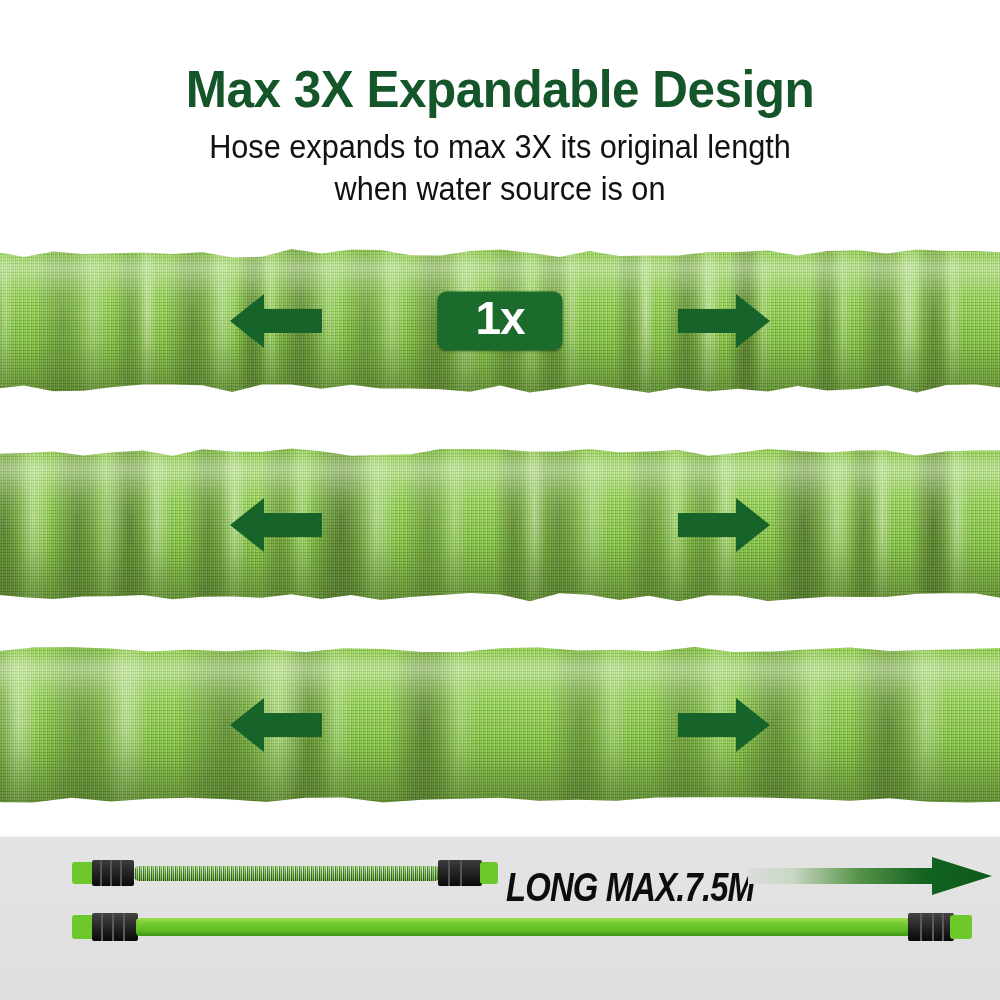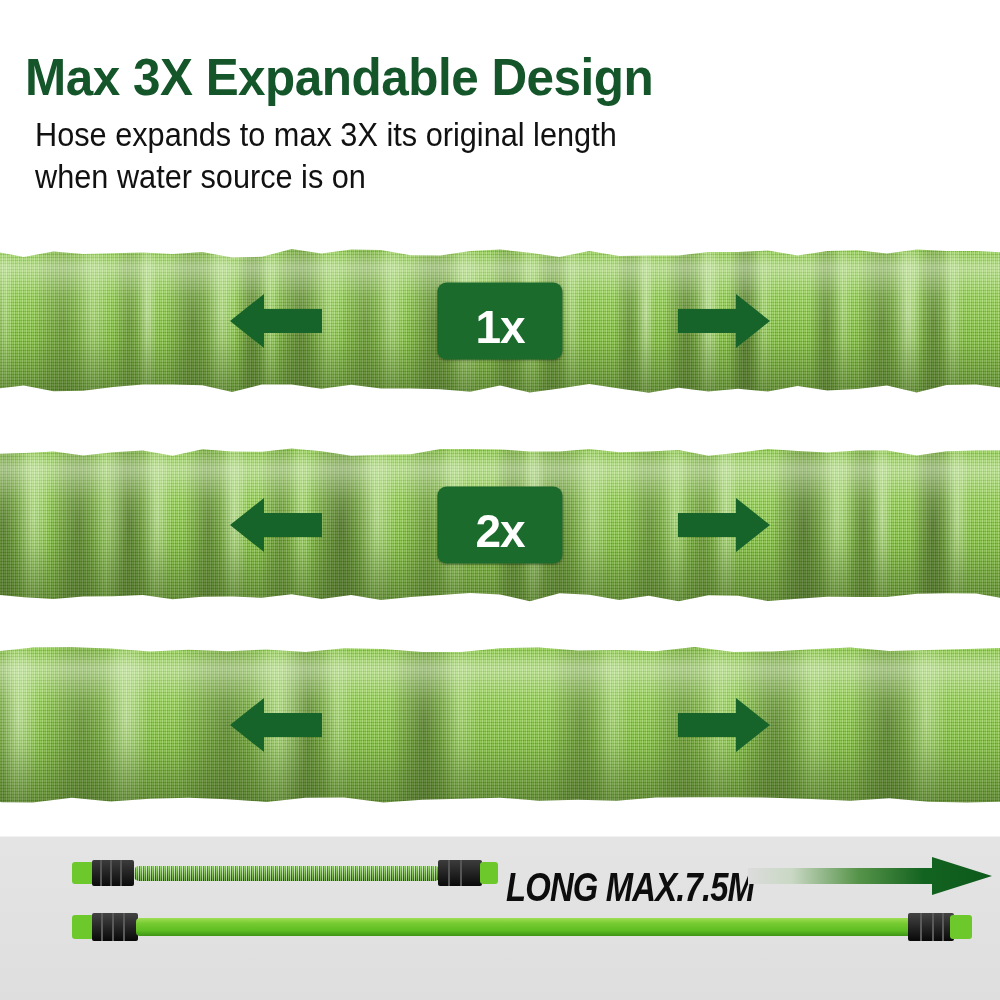--- a/index.html
+++ b/index.html
@@ -1,20 +1,20 @@
 <!DOCTYPE html>
 <html><head>
 <meta charset="utf-8">
 <style>
   html,body{margin:0;padding:0;background:#fff;}
   body{width:1000px;height:1000px;overflow:hidden;font-family:"Liberation Sans",sans-serif;}
   #page{position:relative;width:1000px;height:1000px;background:#ffffff;}
 
   
-  .header{position:absolute;left:0;top:0;width:1000px;height:215px;text-align:left;}
+  .header{position:absolute;left:0;top:12px;width:1000px;height:215px;text-align:center;}
   .title{
     position:absolute;left:0;top:50px;width:1000px;
     font-size:52px;font-weight:bold;letter-spacing:-0.5px;
     color:#14562a;line-height:1.05;
     font-family:"Liberation Sans",sans-serif;
     transform:scaleX(0.95);transform-origin:50% 50%;
     white-space:nowrap;
   }
   .subtitle{
     position:absolute;left:0;top:114px;width:1000px;
@@ -60,21 +60,21 @@
   
   .edge{position:absolute;left:-6px;width:1012px;height:26px;}
   .edge.top{top:-1px;}
   .edge.bot{bottom:-1px;}
 
   
   .badge{
     position:absolute;top:50%;left:50%;
     transform:translate(-50%,-50%);
     background:#1a6b2c;border-radius:9px;
-    padding:21px 38px 10px 38px;
+    padding:3px 38px 10px 38px;
     color:#ffffff;font-size:46px;font-weight:bold;
     line-height:1;letter-spacing:-1px;
     font-family:"Liberation Sans",sans-serif;
     box-shadow:0 1px 2px rgba(0,0,0,.25);
     z-index:4;
   }
   .arrow{position:absolute;top:50%;transform:translateY(-50%);z-index:4;}
   .arrow svg{display:block;}
   .arrow.left{left:230px;}
   .arrow.right{right:230px;}
@@ -163,21 +163,20 @@
       <path id="e1t" fill="#ffffff" d="M0,0 L1012,0 L1012,6.6 L1012.0,5.4 L982.2,5.6 L952.5,6.3 L922.7,10.5 L892.9,5.4 L863.2,5.5 L833.4,7.6 L803.6,6.1 L773.9,4.0 L744.1,7.8 L714.4,10.7 L684.6,5.0 L654.8,6.4 L625.1,7.2 L595.3,4.1 L565.5,6.6 L535.8,6.5 L506.0,4.4 L476.2,4.1 L446.5,4.1 L416.7,9.2 L386.9,9.7 L357.2,10.8 L327.4,6.3 L297.6,3.6 L267.9,6.8 L238.1,6.6 L208.4,4.2 L178.6,10.8 L148.8,5.6 L119.1,7.2 L89.3,10.4 L59.5,6.5 L29.8,8.0 L0.0,8.9 Z"></path>
     </svg>
     <svg class="edge bot" viewBox="0 0 1012 26" preserveAspectRatio="none">
       <path id="e1b" fill="#ffffff" d="M0,26 L1012,26 L1012,18.8 L1012.0,19.8 L982.2,14.5 L952.5,14.3 L922.7,14.8 L892.9,17.9 L863.2,18.1 L833.4,17.8 L803.6,19.7 L773.9,22.0 L744.1,16.8 L714.4,16.3 L684.6,22.3 L654.8,16.8 L625.1,21.1 L595.3,15.7 L565.5,14.3 L535.8,22.2 L506.0,15.5 L476.2,14.1 L446.5,16.1 L416.7,18.0 L386.9,21.1 L357.2,16.1 L327.4,19.9 L297.6,15.2 L267.9,18.7 L238.1,17.5 L208.4,17.8 L178.6,20.3 L148.8,15.9 L119.1,17.2 L89.3,17.6 L59.5,19.9 L29.8,18.3 L0.0,15.3 Z"></path>
     </svg>
     <div class="arrow left">
       <svg width="92" height="58" viewBox="0 0 92 58">
           <path d="M0 29 L34 2 L34 17 L92 17 L92 41 L34 41 L34 56 Z" fill="#17642a"></path>
         </svg>
     </div>
-    <div class="badge">2x</div>
     <div class="arrow right">
       <svg width="92" height="58" viewBox="0 0 92 58">
           <path d="M92 29 L58 2 L58 17 L0 17 L0 41 L58 41 L58 56 Z" fill="#17642a"></path>
         </svg>
     </div>
   </div>
 
   <div class="band" id="band2" style="top:646px;height:158px;">
     <div class="hose">
       <div class="weave"></div>

